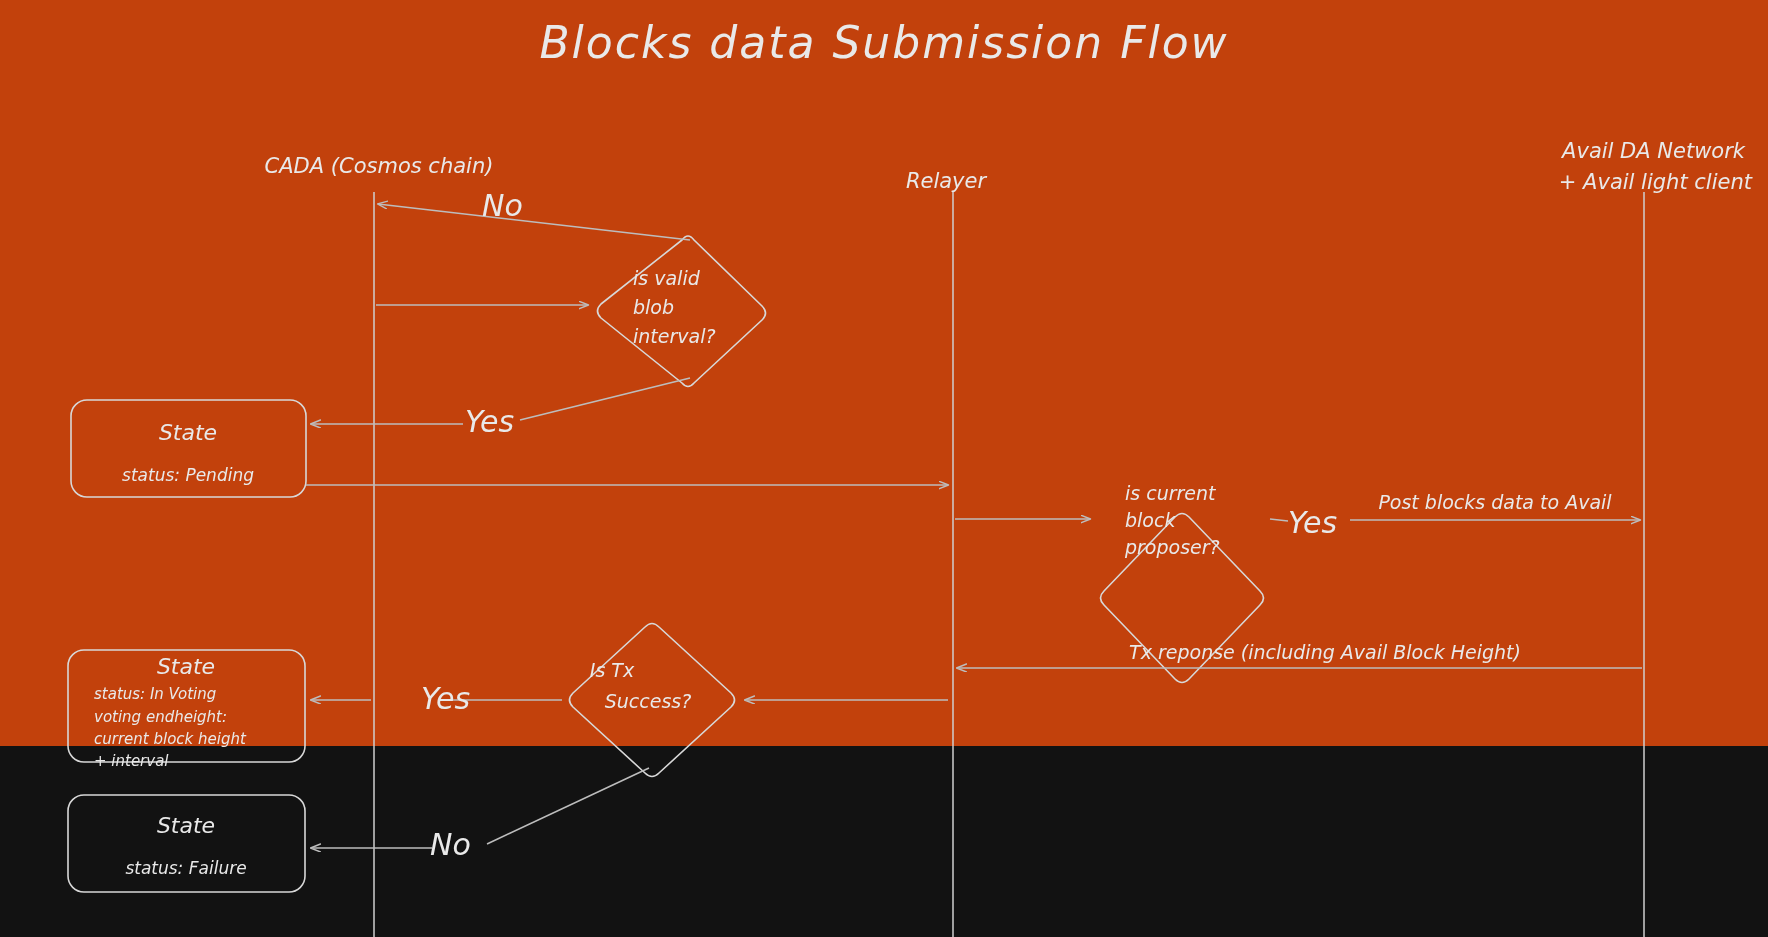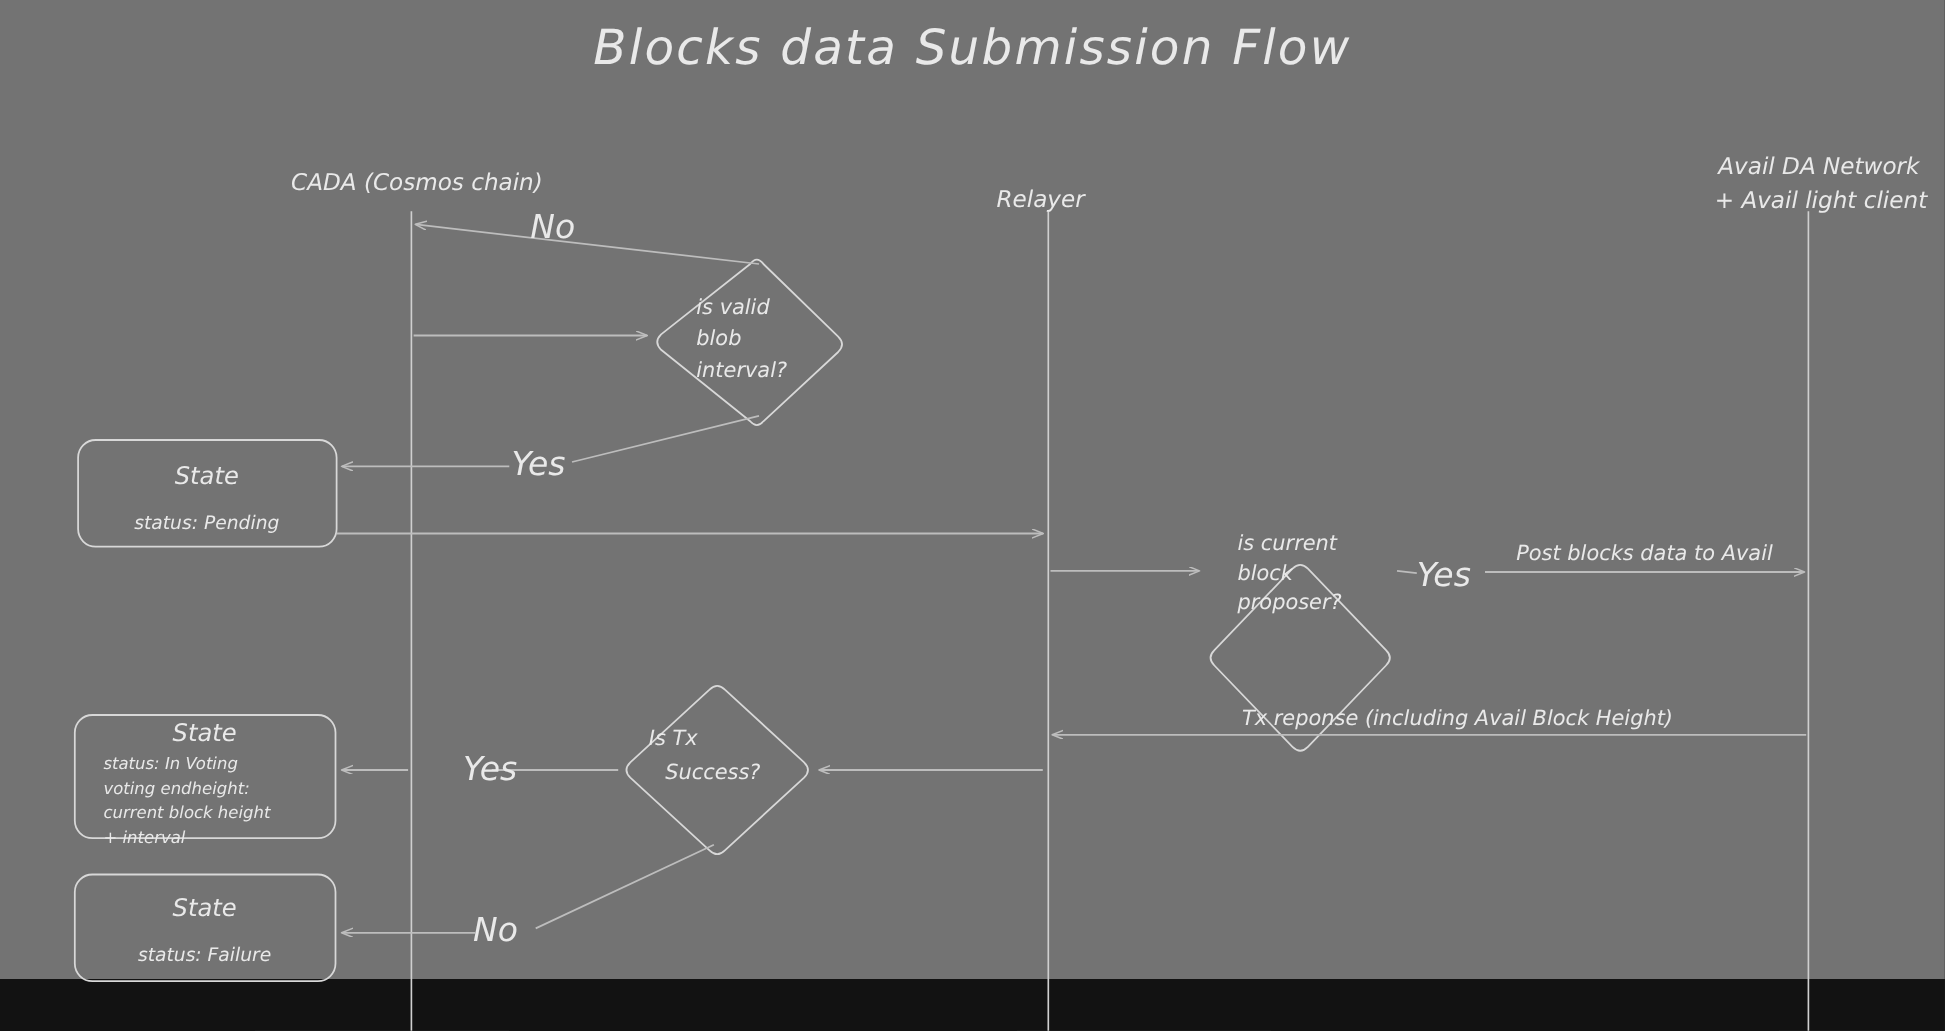--- a/index.html
+++ b/index.html
@@ -10,22 +10,22 @@
   body {
     width: 1768px;
     height: 937px;
     overflow: hidden;
     font-family: "DejaVu Sans", sans-serif;
     color: #e8e8e8;
   }
   #canvas {
     position: relative;
     width: 1768px;
-    height: 890px;
-    background: #737373;
+    height: 746px;
+    background: #c2410c;
   }
   svg.layer {
     position: absolute;
     left: 0;
     top: 0;
     width: 1768px;
     height: 937px;
     overflow: visible;
   }
   .hand {

